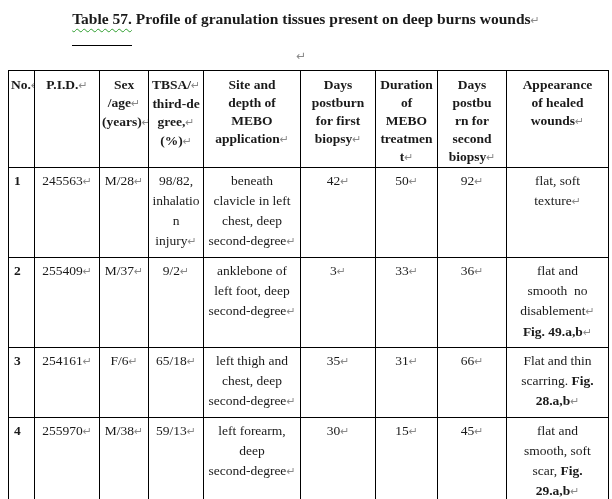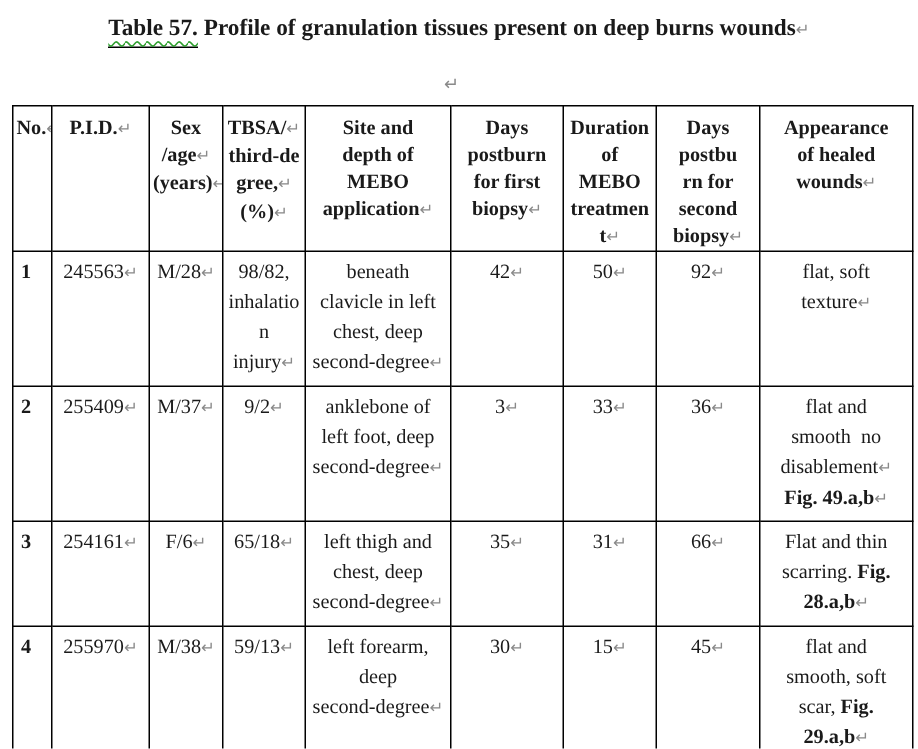--- a/index.html
+++ b/index.html
@@ -6,21 +6,21 @@
   body{
     width:612px;height:499px;overflow:hidden;background:#ffffff;
     font-family:"Liberation Serif","DejaVu Serif",serif;
     color:#1a1a1a;position:relative;
   }
   .page{position:absolute;inset:0;background:#fff;}
   .title{
     position:absolute;top:8px;left:0;width:612px;text-align:center;
     font-weight:bold;font-size:15.5px;line-height:21px;
   }
-  .u-solid{border-bottom:1.4px solid #000;padding-bottom:4px;}
+  .u-solid{border-bottom:1.4px solid #000;padding-bottom:18px;}
   .wavy{
     text-decoration:underline wavy #2e9e2e 1px;
     text-underline-offset:4px;
     -webkit-text-decoration:underline wavy #2e9e2e;
   }
   .pmark{
     position:absolute;top:49px;left:296px;
     color:#8a8a8a;font-size:12px;font-family:"DejaVu Sans",sans-serif;
   }
   table.doc{

